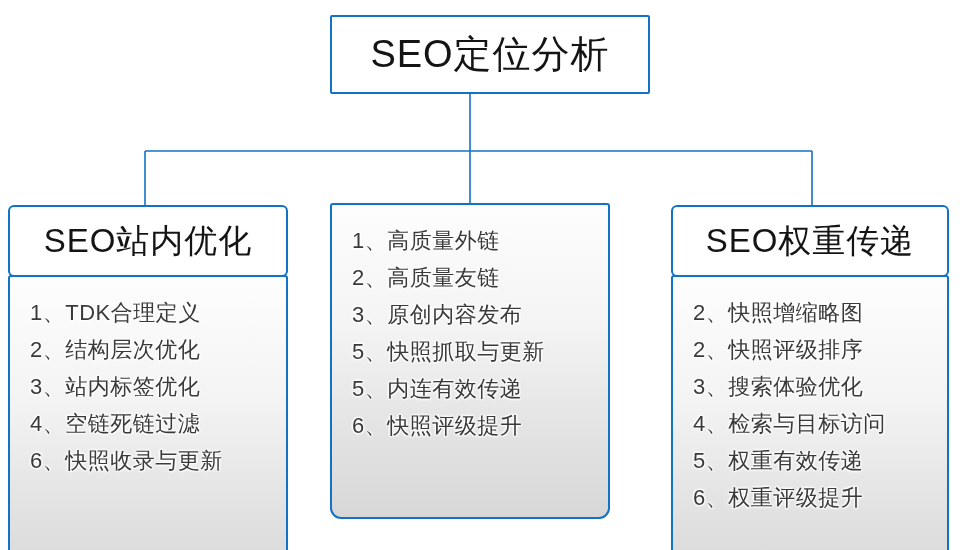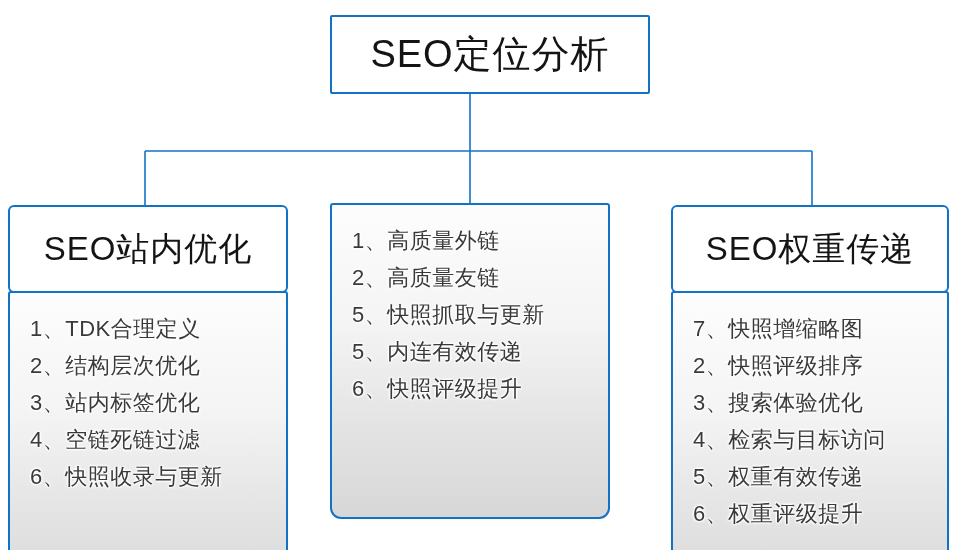--- a/index.html
+++ b/index.html
@@ -38,21 +38,21 @@
     color: #141414;
     letter-spacing: 1px;
   }
   .branch { position: absolute; top: 205px; width: 280px; }
   .branch.col-0 { left: 8px; }
   .branch.col-1 { left: 330px; }
   .branch.col-2 { left: 671px; width: 278px; border-radius: 24px; }
   .branch-title {
     box-sizing: border-box;
     width: 100%;
-    height: 88px;
+    height: 72px;
     border: 2px solid #1272c6;
     border-radius: 6px;
     background: #ffffff;
     display: flex;
     align-items: center;
     justify-content: center;
     font-size: 33px;
     color: #141414;
     letter-spacing: 1px;
   }
@@ -113,34 +113,35 @@
         <li>6、快照收录与更新</li>
       </ul>
     </div>
   </div>
 
   <div class="branch col-1">
     <div class="branch-body">
       <ul class="branch-items">
         <li>1、高质量外链</li>
         <li>2、高质量友链</li>
+        <li>3、原创内容发布</li>
         <li>5、快照抓取与更新</li>
         <li>5、内连有效传递</li>
         <li>6、快照评级提升</li>
       </ul>
     </div>
   </div>
 
   <div class="branch col-2">
     <div class="branch-title">
       <span>SEO权重传递</span>
     </div>
     <div class="branch-body">
       <ul class="branch-items">
-        <li>7、快照增缩略图</li>
+        <li>2、快照增缩略图</li>
         <li>2、快照评级排序</li>
         <li>3、搜索体验优化</li>
         <li>4、检索与目标访问</li>
         <li>5、权重有效传递</li>
         <li>6、权重评级提升</li>
       </ul>
     </div>
   </div>
 
 </div>

